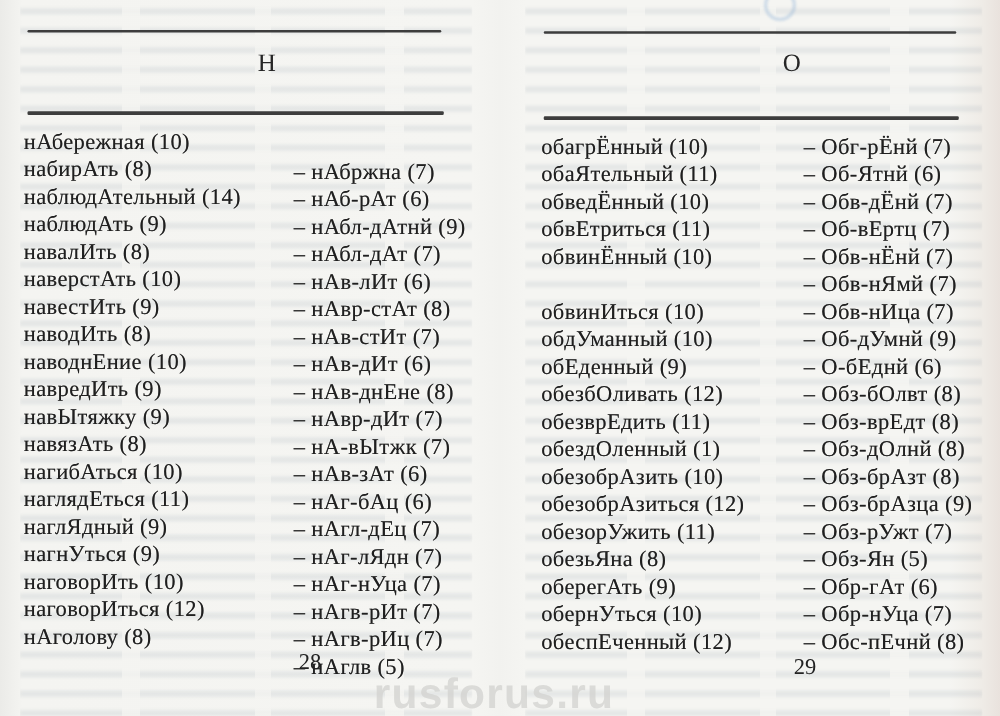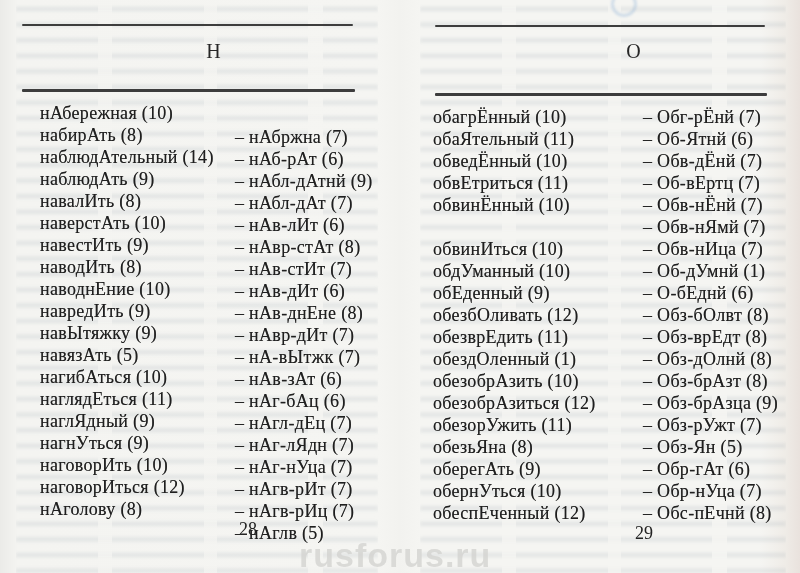--- a/index.html
+++ b/index.html
@@ -60,21 +60,21 @@
   .entries { position:absolute; left:0; width:400px; }
   .page-left  .entries { top:102px; }
   .page-right .entries { top:106px; }
 
   .entry-row { position:relative; height:22px; line-height:22px; white-space:nowrap; }
   .entry-word, .entry-abbr {
     font-size:18px; letter-spacing:0.3px; color:#1f1f1f;
     text-shadow:0 0 0.4px rgba(20,20,20,0.55);
   }
   .entry-word { position:absolute; top:0; }
-  .page-left  .entry-word { left:40px; }
+  .page-left  .entry-word { left:19px; }
   .page-right .entry-word { left:33px; }
   .entry-abbr { position:absolute; top:0; }
   .page-left  .entry-abbr { left:235px;margin-top:24px; }
   .page-right .entry-abbr { left:243px; }
 
   .page-number {
     position:absolute; width:100%; text-align:center; font-size:18px; color:#232323;
   }
   .page-left  .page-number { top:519px;margin-left:48px; }
   .page-right .page-number { top:523px; padding-left:44px; }
@@ -138,21 +138,21 @@
         </div>
         <div class="entry-row">
           <span class="entry-word">навредИть (9)</span>
           <span class="entry-abbr">– нАвр-дИт (7)</span>
         </div>
         <div class="entry-row">
           <span class="entry-word">навЫтяжку (9)</span>
           <span class="entry-abbr">– нА-вЫтжк (7)</span>
         </div>
         <div class="entry-row">
-          <span class="entry-word">навязАть (5)</span>
+          <span class="entry-word">навязАть (8)</span>
           <span class="entry-abbr">– нАв-зАт (6)</span>
         </div>
         <div class="entry-row">
           <span class="entry-word">нагибАться (10)</span>
           <span class="entry-abbr">– нАг-бАц (6)</span>
         </div>
         <div class="entry-row">
           <span class="entry-word">наглядЕться (11)</span>
           <span class="entry-abbr">– нАгл-дЕц (7)</span>
         </div>
@@ -207,21 +207,21 @@
         </div>
         <div class="entry-row">
           <span class="entry-abbr">– Обв-нЯмй (7)</span>
         </div>
         <div class="entry-row">
           <span class="entry-word">обвинИться (10)</span>
           <span class="entry-abbr">– Обв-нИца (7)</span>
         </div>
         <div class="entry-row">
           <span class="entry-word">обдУманный (10)</span>
-          <span class="entry-abbr">– Об-дУмнй (1)</span>
+          <span class="entry-abbr">– Об-дУмнй (9)</span>
         </div>
         <div class="entry-row">
           <span class="entry-word">обЕденный (9)</span>
           <span class="entry-abbr">– О-бЕднй (6)</span>
         </div>
         <div class="entry-row">
           <span class="entry-word">обезбОливать (12)</span>
           <span class="entry-abbr">– Обз-бОлвт (8)</span>
         </div>
         <div class="entry-row">

